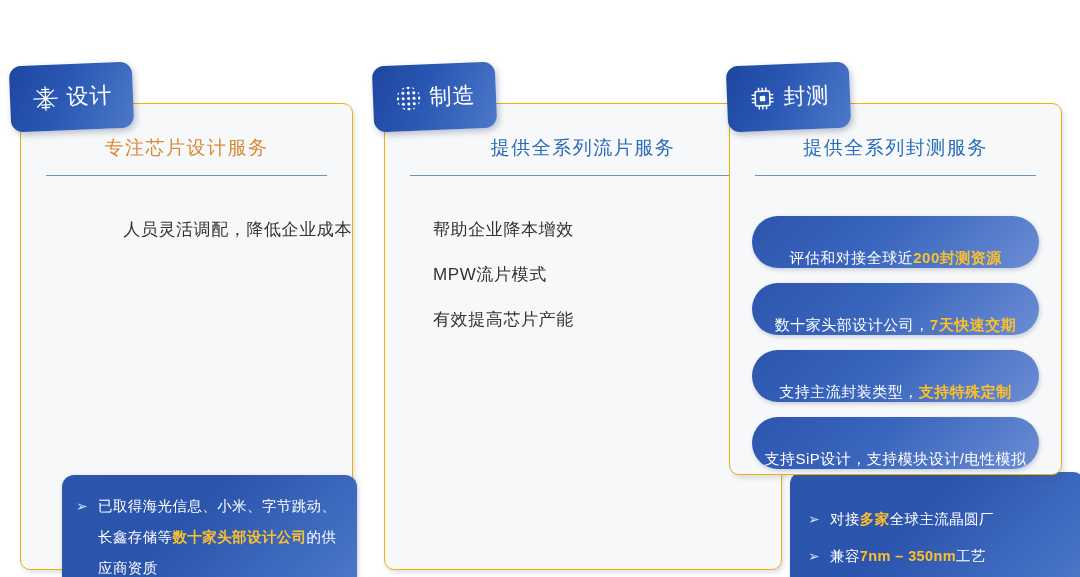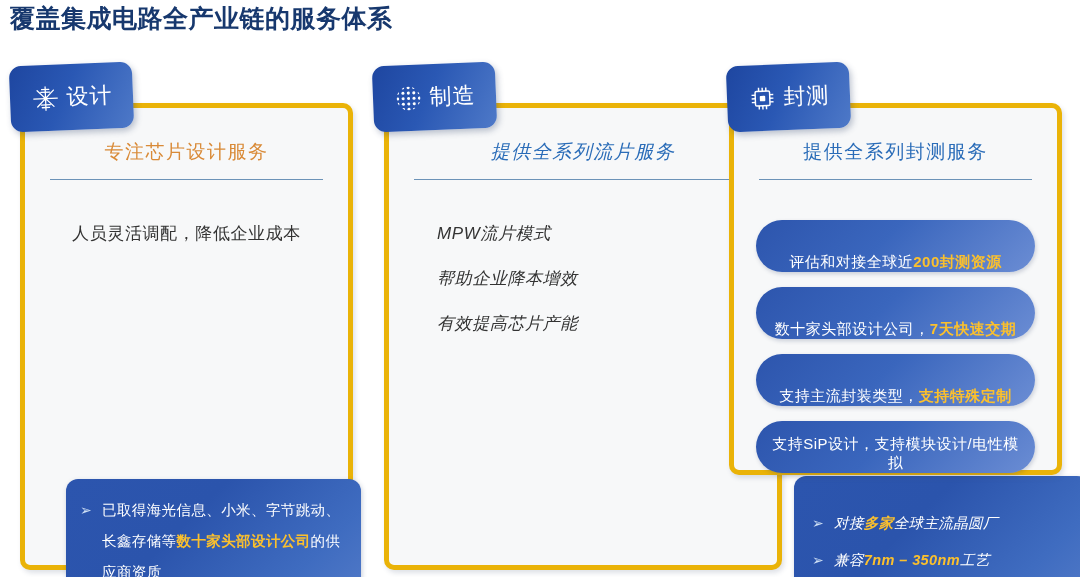--- a/index.html
+++ b/index.html
@@ -19,27 +19,27 @@
     font-size:25px;font-weight:bold;
     color:#17386e;
     letter-spacing:.5px;
     white-space:nowrap;
   }
 
   
   .card{
     position:absolute;
     background:#f7f8f9;
-    border:5px solid #eab308;
+    border:1px solid #eab308;
     border-radius:10px;
     box-shadow:2px 3px 5px rgba(70,90,120,.18);
     box-sizing:border-box;
   }
   #card-0{left:20px;top:103px;width:333px;height:467px;}
-  #card-1{left:384px;top:103px;width:398px;height:467px;font-style:italic;}
+  #card-1{left:384px;top:103px;width:398px;height:467px;}
   #card-2{left:729px;top:103px;width:333px;height:372px;}
 
   
   .tab{
     position:absolute;
     width:123px;height:66px;
     border-radius:12px;
     background:linear-gradient(115deg,#1e46a0 0%,#2a58b4 45%,#4e79c8 100%);
     box-shadow:2px 3px 6px rgba(40,60,100,.30);
     transform:rotate(-2.3deg);
@@ -74,21 +74,21 @@
   
   .plain-list{
     position:absolute;left:0;right:0;top:103px;
     display:flex;flex-direction:column;
   }
   .plain-line{
     font-size:17px;color:#333333;
     line-height:45px;
     letter-spacing:.6px;
   }
-  .plain-center{text-align:center;}
+  .plain-center{text-align:right;}
   .plain-left{text-align:left;padding-left:48px;}
 
   
   .blue-box{
     position:absolute;
     border-radius:12px;
     background:linear-gradient(135deg,#2c55ae 0%,#2b54ac 35%,#3f6cc0 70%,#5b81cc 100%);
     box-shadow:1px 2px 5px rgba(40,60,100,.25);
     box-sizing:border-box;
   }
@@ -125,42 +125,41 @@
     box-sizing:border-box;
     padding:0 12px;
     text-align:center;
   }
 </style>
 </head>
 <body>
 
 <div class="page">
 
-  <div class="page-title">覆盖集成电路全产业链的服务体系</div>
 
   <div class="card" id="card-0">
     <div class="card-heading heading-orange">专注芯片设计服务</div>
     <div class="heading-rule"></div>
     <div class="plain-list">
       <div class="plain-line plain-center">人员灵活调配，降低企业成本</div>
     </div>
     <div class="blue-box" id="box-0">
         <div class="bx-item">
           <span class="bx-marker">➢</span>
           <span class="bx-text"><span>已取得海光信息、小米、字节跳动、长鑫存储等</span><span class="gold">数十家头部设计公司</span><span>的供应商资质</span></span>
         </div>
       </div>
   </div>
 
   <div class="card" id="card-1">
     <div class="card-heading heading-blue">提供全系列流片服务</div>
     <div class="heading-rule"></div>
     <div class="plain-list">
+      <div class="plain-line plain-left">帮助企业降本增效</div>
       <div class="plain-line plain-left">MPW流片模式</div>
-      <div class="plain-line plain-left">帮助企业降本增效</div>
       <div class="plain-line plain-left">有效提高芯片产能</div>
     </div>
     <div class="blue-box" id="box-1">
         <div class="bx-item">
           <span class="bx-marker">➢</span>
           <span class="bx-text"><span>对接</span><span class="gold">多家</span><span>全球主流晶圆厂</span></span>
         </div>
         <div class="bx-item">
           <span class="bx-marker">➢</span>
           <span class="bx-text"><span>兼容</span><span class="gold">7nm – 350nm</span><span>工艺</span></span>

